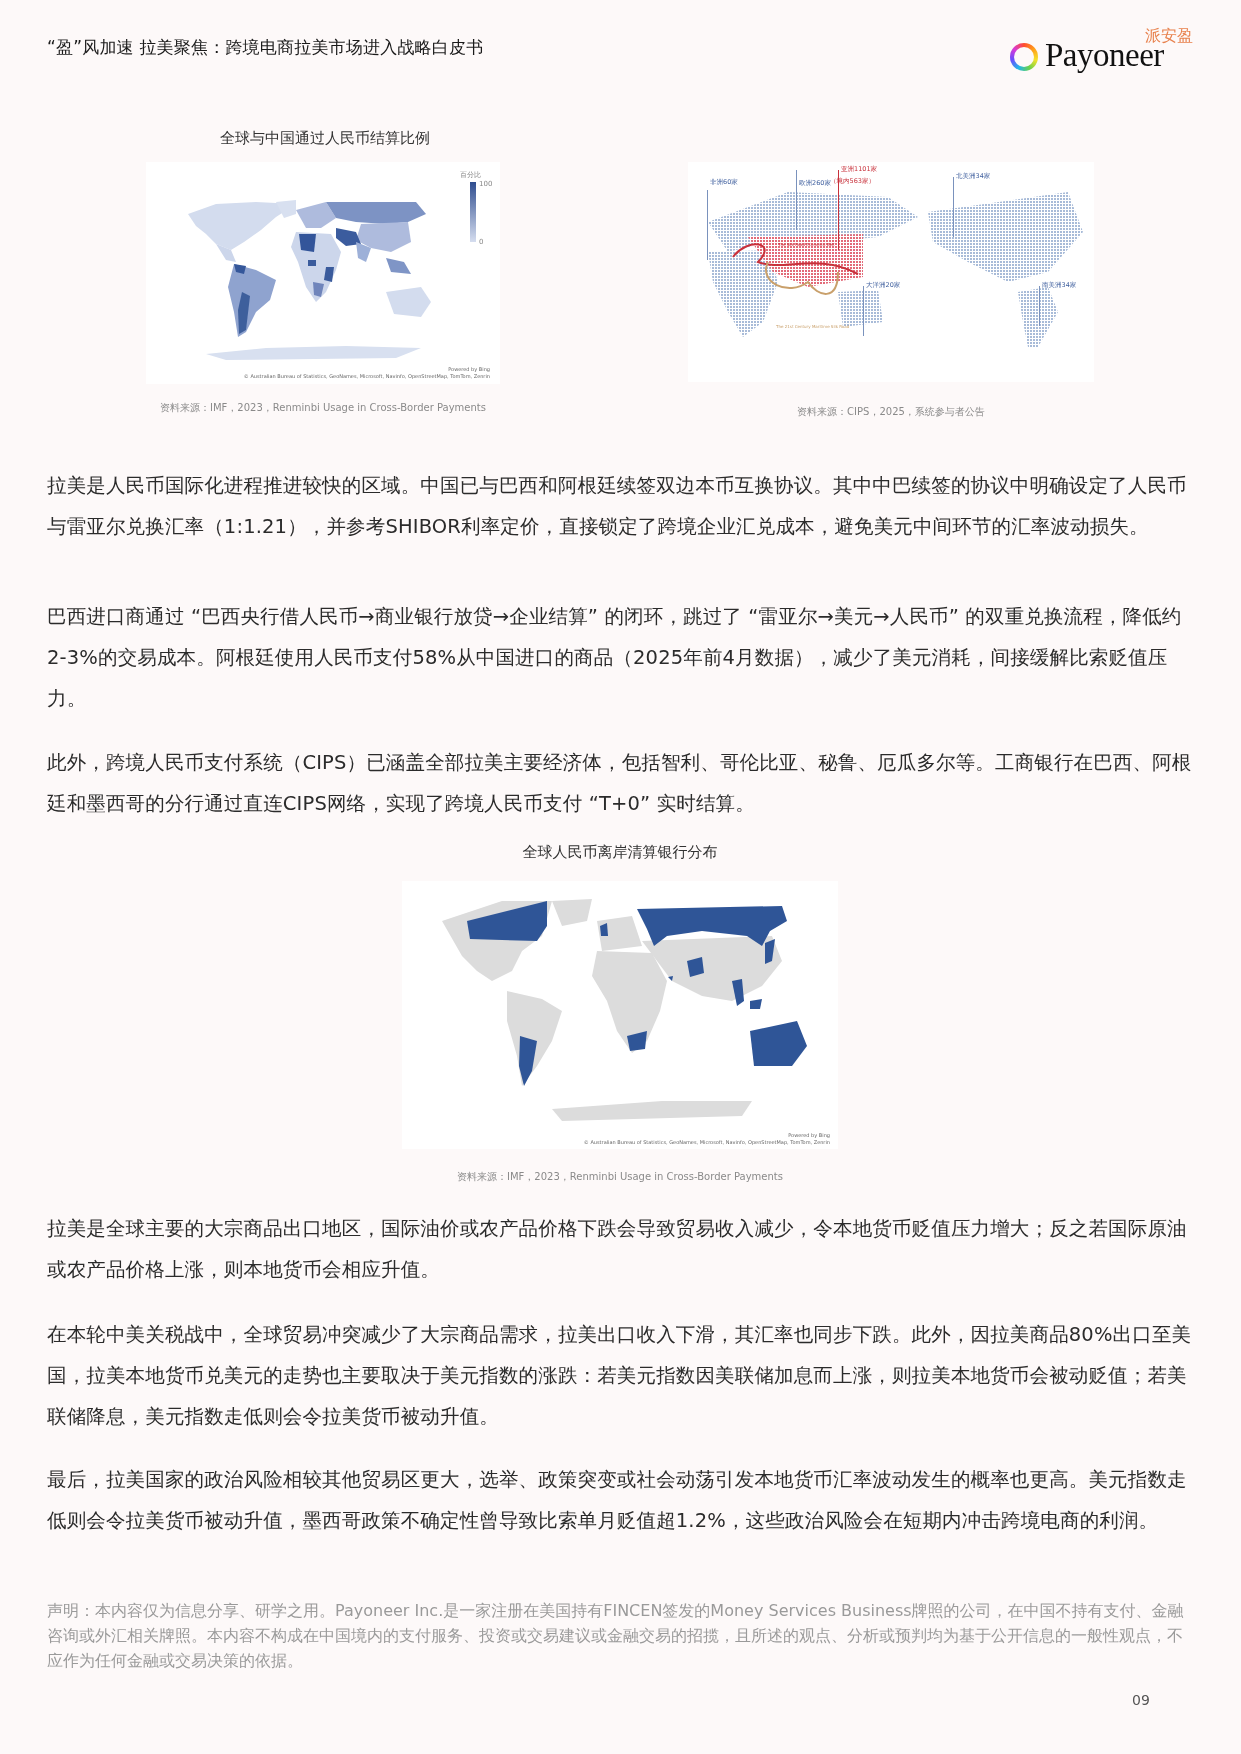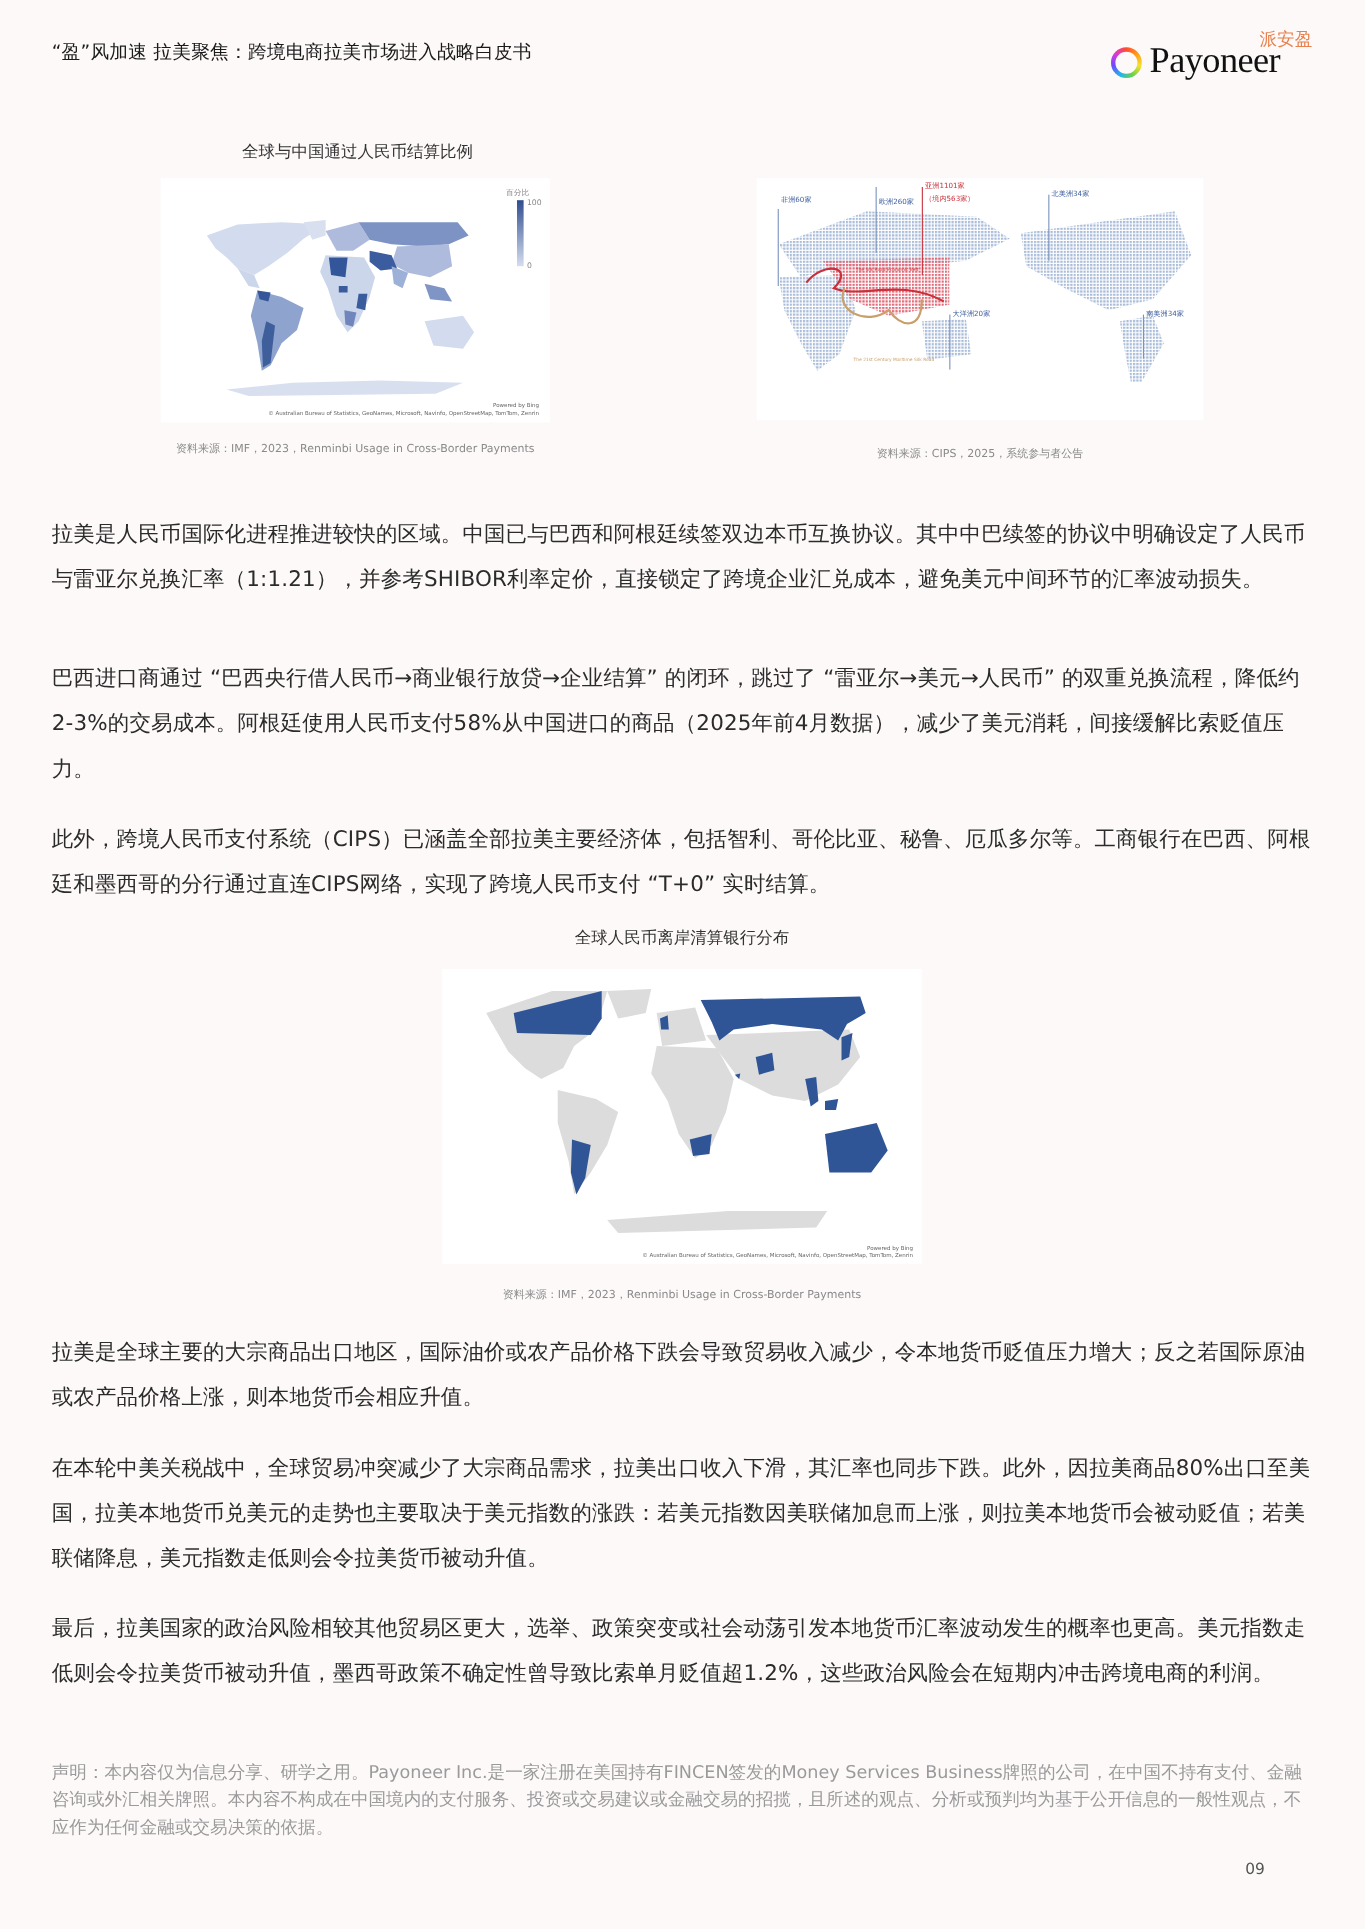--- a/index.html
+++ b/index.html
@@ -105,21 +105,21 @@
     <path d="M330,130 L360,125 L370,150 L350,185 L340,185 L335,160 Z" fill="url(#dots)"></path>
     <path d="M45,95 C60,75 90,80 70,100 C95,110 130,90 170,112" stroke="#c8313b" stroke-width="2" fill="none"></path>
     <path d="M80,100 C70,120 100,135 120,120 C130,135 150,140 150,110" stroke="#c9a06b" stroke-width="2" fill="none"></path>
   </svg>
   <span class="cips-line" style="left:19px; top:28px; height:70px;"></span>
   <span class="cips-label" style="left:22px; top:16px;">非洲60家</span>
   <span class="cips-line" style="left:108px; top:8px; height:60px;"></span>
   <span class="cips-label" style="left:111px; top:3px;margin-top:14px;">欧洲260家</span>
   <span class="cips-line red" style="left:150px; top:8px; height:80px;"></span>
   <span class="cips-label red" style="left:153px; top:3px;">亚洲1101家</span>
-  <span class="cips-label red" style="left:153px; top:15px;">（境内563家）</span>
+  <span class="cips-label red" style="left:142px; top:15px;">（境内563家）</span>
   <span class="cips-line" style="left:265px; top:15px; height:60px;"></span>
   <span class="cips-label" style="left:268px; top:10px;">北美洲34家</span>
   <span class="cips-line" style="left:175px; top:124px; height:50px;"></span>
   <span class="cips-label" style="left:178px; top:119px;">大洋洲20家</span>
   <span class="cips-line" style="left:351px; top:124px; height:40px;"></span>
   <span class="cips-label" style="left:354px; top:119px;">南美洲34家</span>
   <span class="cips-label red" style="left:90px; top:80px; font-size:4px;">The Silk Road Economic Belt</span>
   <span class="cips-label" style="left:88px; top:162px; font-size:4px; color:#c9a06b;">The 21st Century Maritime Silk Road</span>
 </div>
 <div class="source" style="left:688px; top:405px; width:406px;">资料来源：CIPS，2025，系统参与者公告</div>

